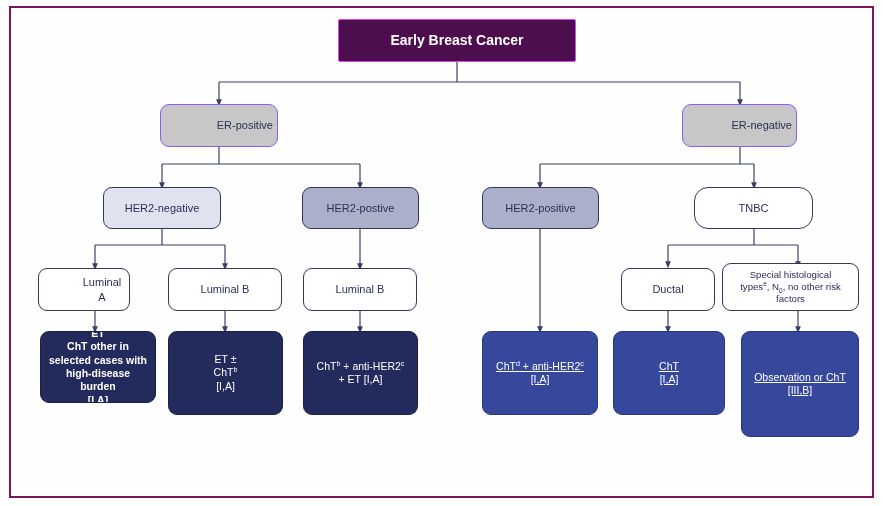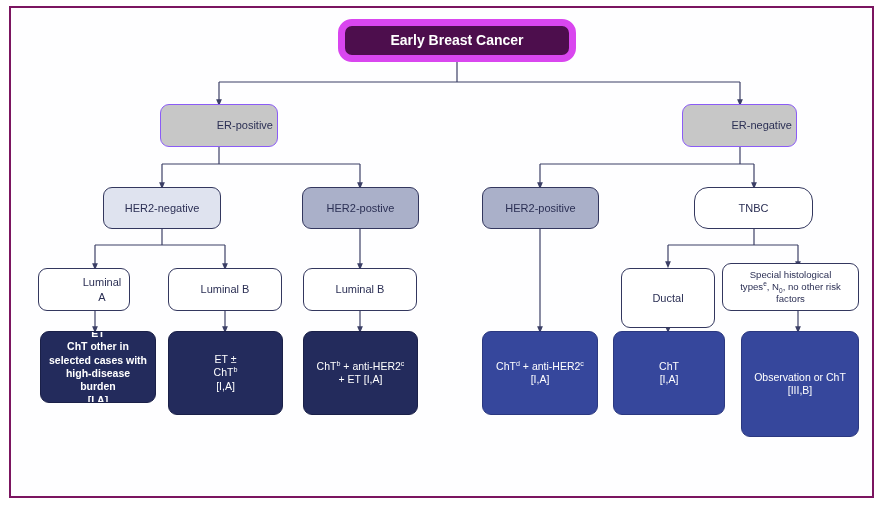--- a/index.html
+++ b/index.html
@@ -55,25 +55,25 @@
     font-size: 10.5px;
     line-height: 1.28;
     color: #2b2f54;
     padding: 2px 4px;
     overflow: hidden;
   }
   .node .label { display: block; white-space: pre-line; }
 
   .n-root {
     background: #4d0e4d;
-    border: 7px solid #d946ef;
+    border: 1px solid #d946ef;
     color: #ffffff;
     font-size: 14px;
     font-weight: 600;
-    border-radius: 14px;
+    border-radius: 2px;
   }
   .n-gray {
     background: #c7c7c7;
     border: 1px solid #8b5cf6;
     color: #2b2f54;
     font-size: 11px;
     justify-content: flex-end;
   }
   .n-lightblue {
     background: #dfe3ef;
@@ -97,20 +97,21 @@
     background: #232b5c;
     border: 1px solid #1a2048;
     color: #ffffff;
     font-size: 10.5px;
   }
   .n-brightblue {
     background: #36479c;
     border: 1px solid #2b3880;
     color: #ffffff;
     font-size: 10.5px;
+    text-decoration: underline;
   }
   .node sup { font-size: 0.68em; vertical-align: super; line-height: 0; }
   .node sub { font-size: 0.68em; vertical-align: sub; line-height: 0; }
 </style>
 </head>
 <body>
 
 <div id="canvas">
 
   <div id="frame"></div>
@@ -195,21 +196,21 @@
 
     <div class="node n-white" style="left:38px; top:268px; width:92px; height:43px;padding-left:40px;">
       <span class="label">Luminal A</span>
     </div>
     <div class="node n-white" style="left:168px; top:268px; width:114px; height:43px;">
       <span class="label">Luminal B</span>
     </div>
     <div class="node n-white" style="left:303px; top:268px; width:114px; height:43px;">
       <span class="label">Luminal B</span>
     </div>
-    <div class="node n-white" style="left:621px; top:268px; width:94px; height:60px;justify-content:center;">
+    <div class="node n-white" style="left:621px; top:268px; width:94px; height:43px;justify-content:center;">
       <span class="label">Ductal</span>
     </div>
     <div class="node n-white" style="left:722px; top:263px; width:137px; height:48px; font-size:9.6px;">
       <span class="label"><span>Special histological</span><br><span>types</span><sup>e</sup><span>, N</span><sub>0</sub><span>, no other risk</span><br><span>factors</span></span>
     </div>
 
     <div class="node n-darknavy" style="left:40px; top:331px; width:116px; height:72px;font-weight:bold;">
       <span class="label"><span>ET</span><br><span>ChT other in</span><br><span>selected cases with</span><br><span>high-disease</span><br><span>burden</span><br><span>[I,A]</span></span>
     </div>
 

